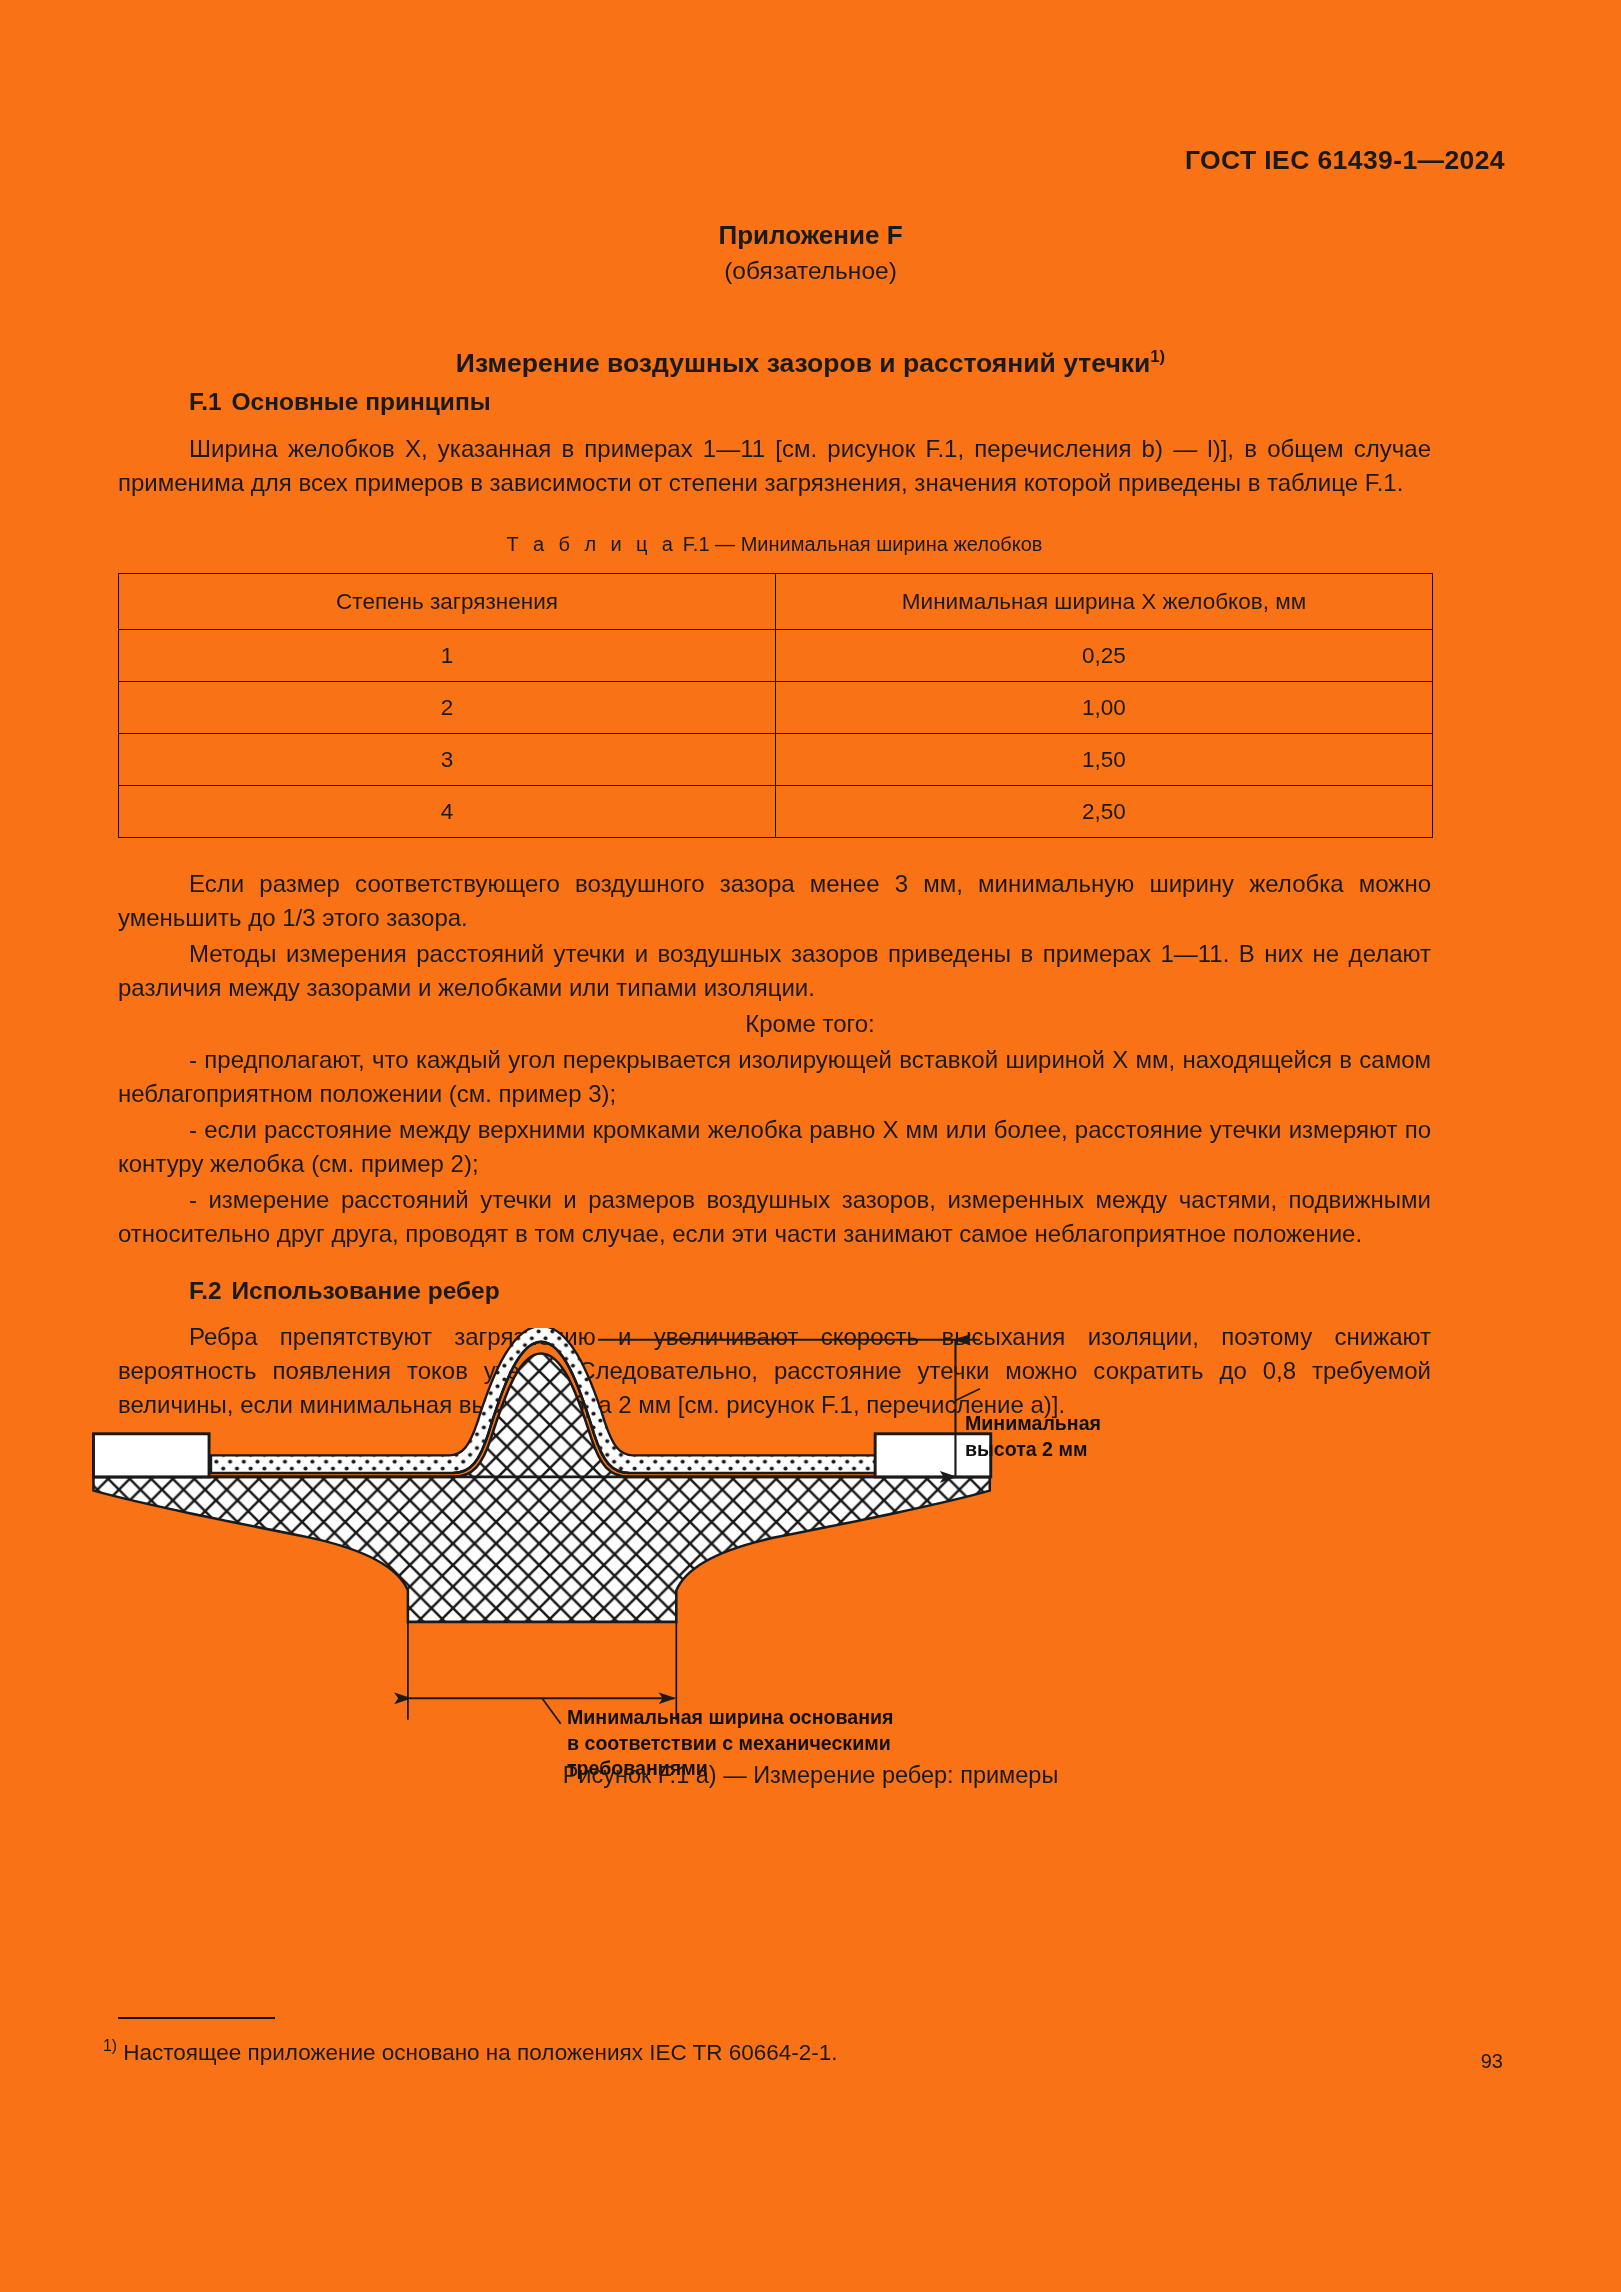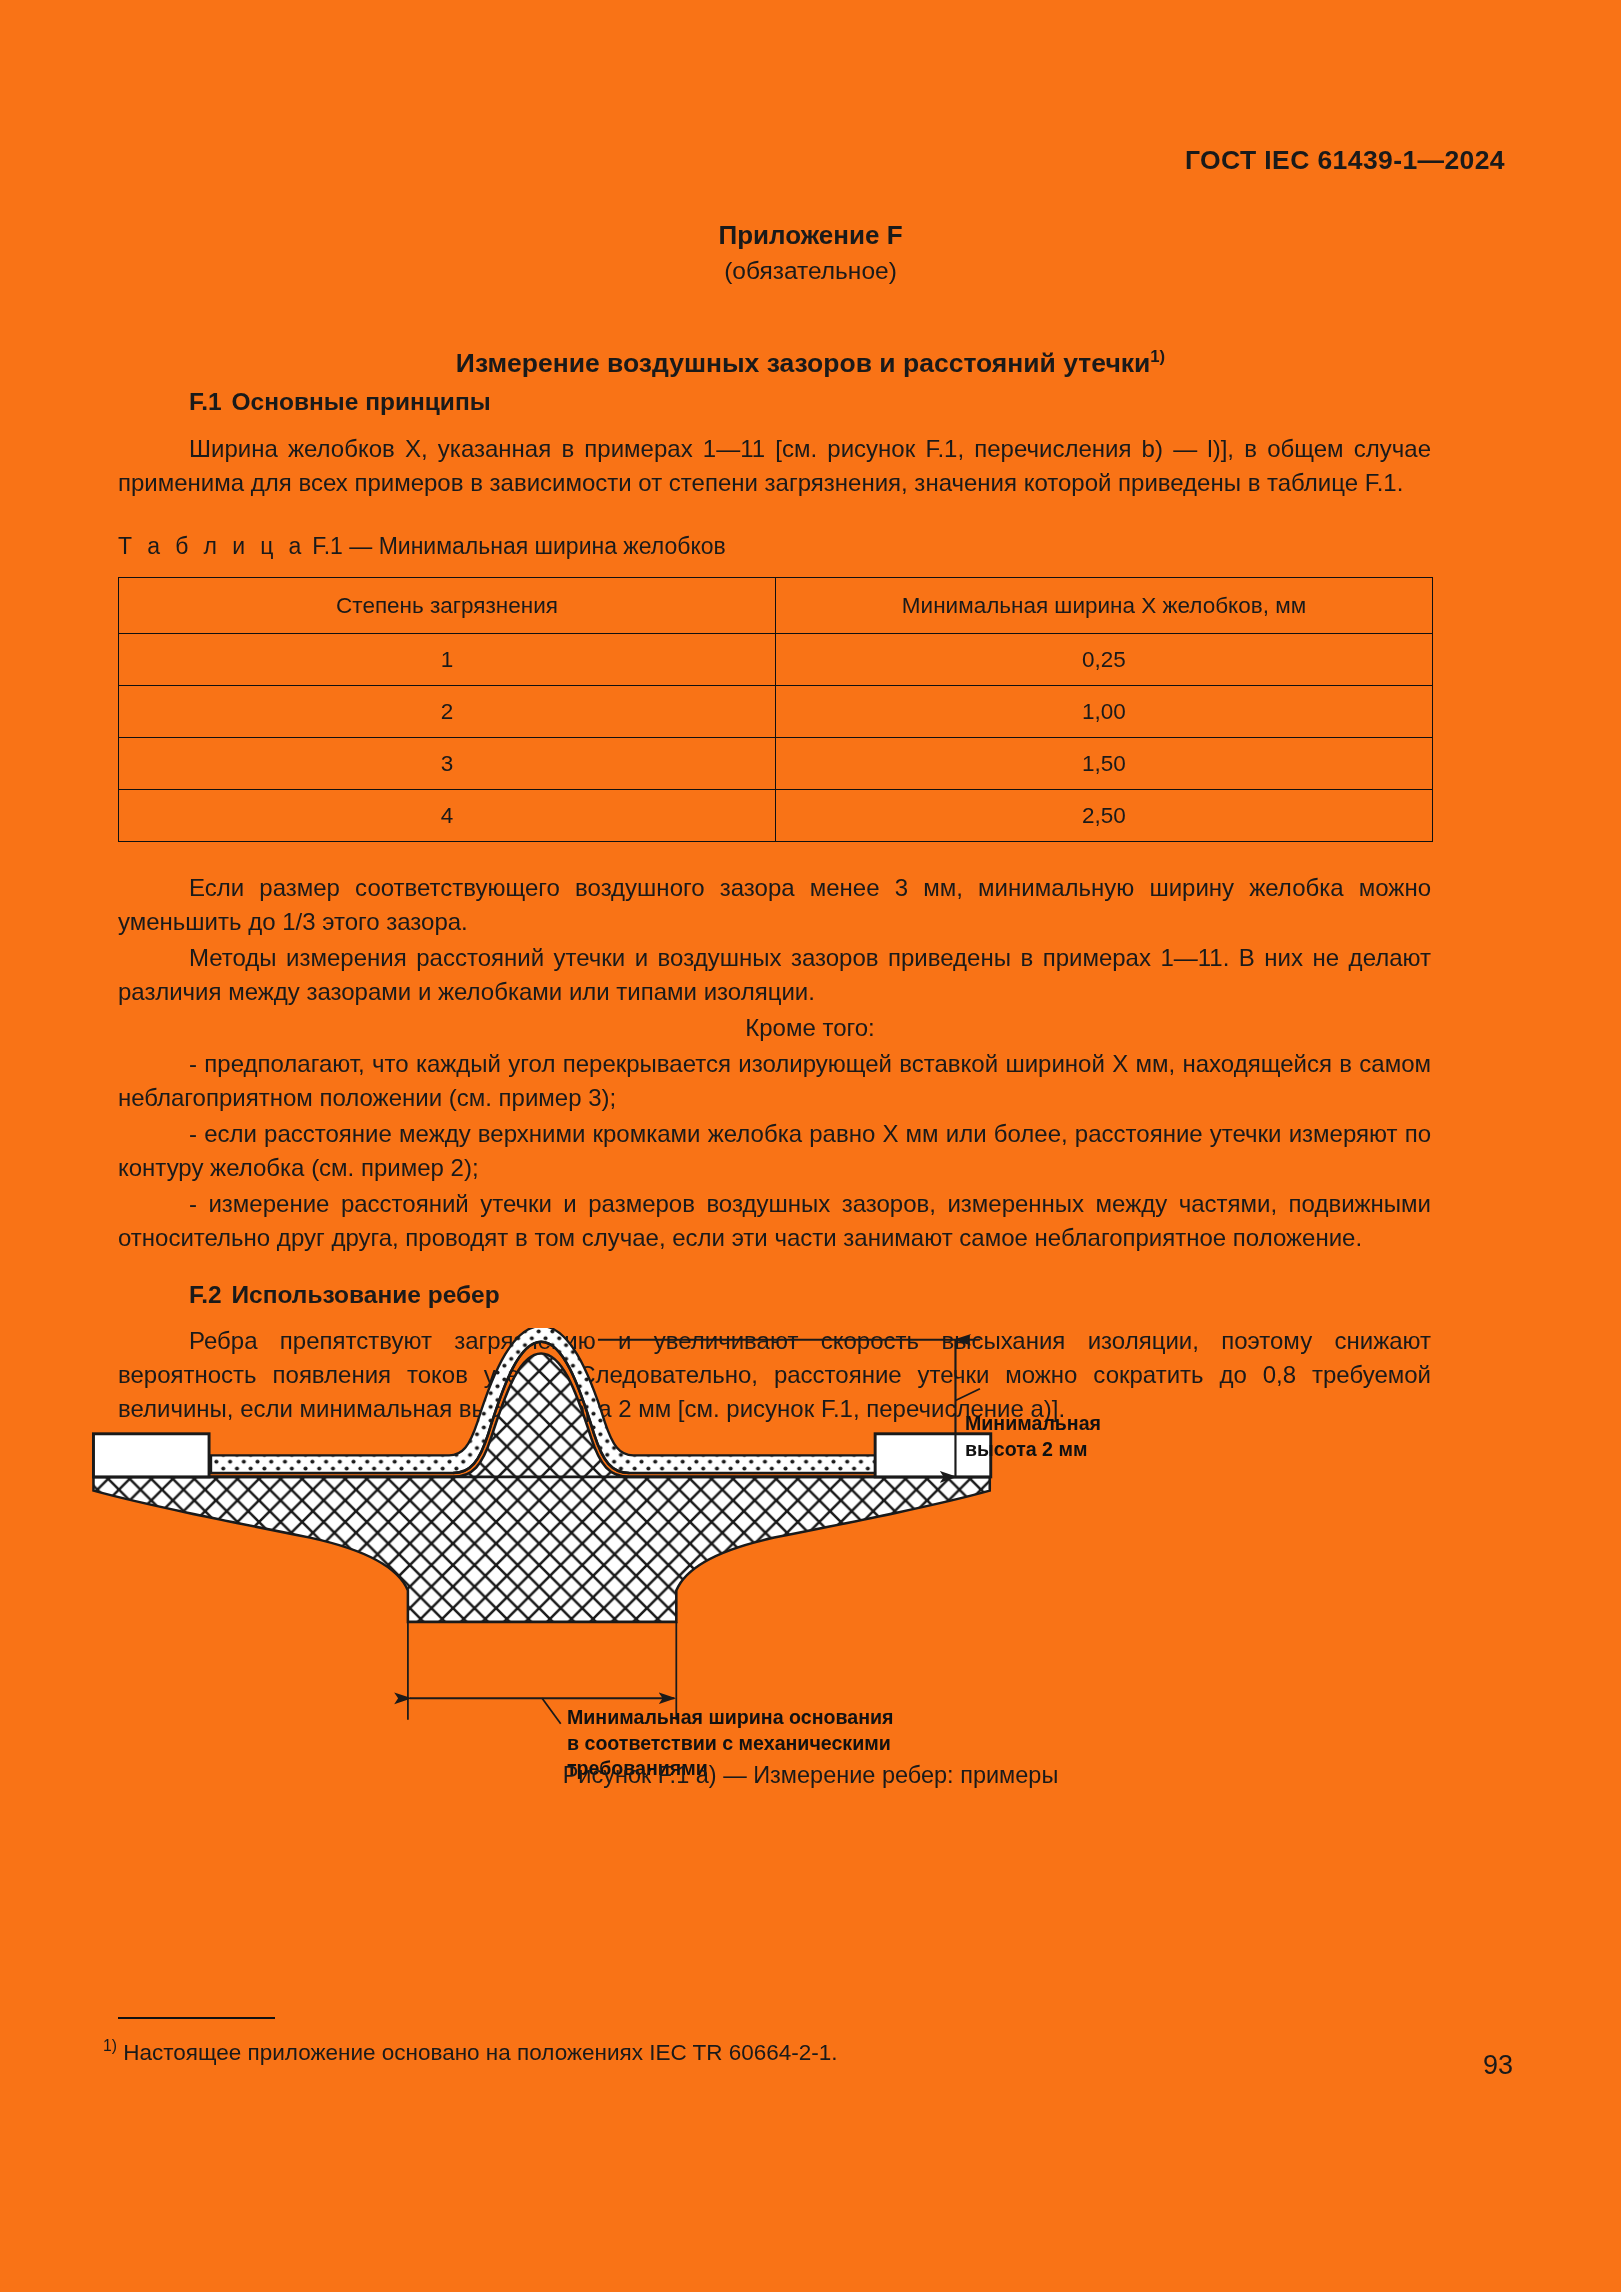--- a/index.html
+++ b/index.html
@@ -82,23 +82,24 @@
     line-height: 34px;
     margin: 0 0 2px 0;
     text-align: justify;
     text-indent: 71px;
     text-justify: inter-word;
   }
   p.nojust { text-align: center; }
 
   
   .tbl-caption {
-    font-size: 23px;
+    font-size: 20px;
     margin: 33px 0 17.6px 0;
     white-space: nowrap;
+    text-align: center;
   }
   .tbl-caption .spaced { letter-spacing: 4.4px; }
 
   table.gost {
     border-collapse: collapse;
     width: 1313px;
     table-layout: fixed;
   }
   table.gost th, table.gost td {
     border: 1.6px solid #101010;
@@ -161,23 +162,23 @@
     font-size: 22.5px;
     line-height: 29px;
   }
   .footnote .fn-mark {
     font-size: 15.7px;
     vertical-align: super;
   }
 
   .page-number {
     position: absolute;
-    right: 108px;
+    right: 118px;
     top: 2050px;
-    font-size: 27px;
+    font-size: 20px;
   }
 </style>
 </head>
 <body>
 
 <div id="page">
 
   <div class="page-header">ГОСТ IEC 61439-1—2024</div>
 
   <div class="annex-block">

